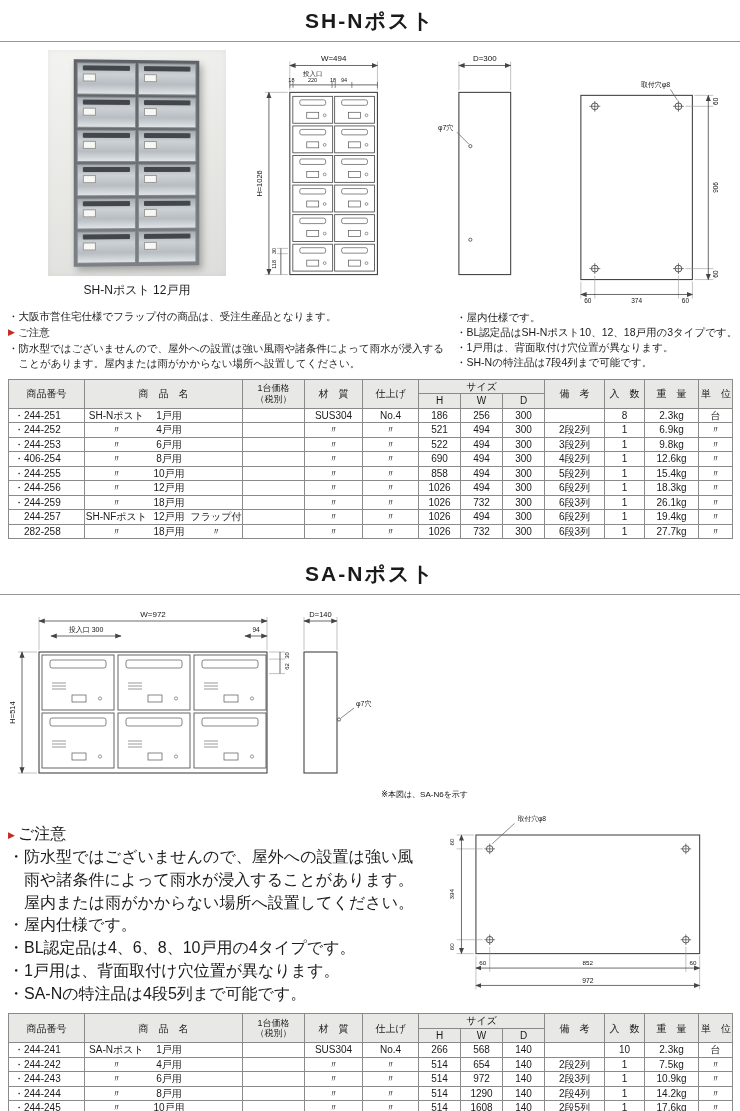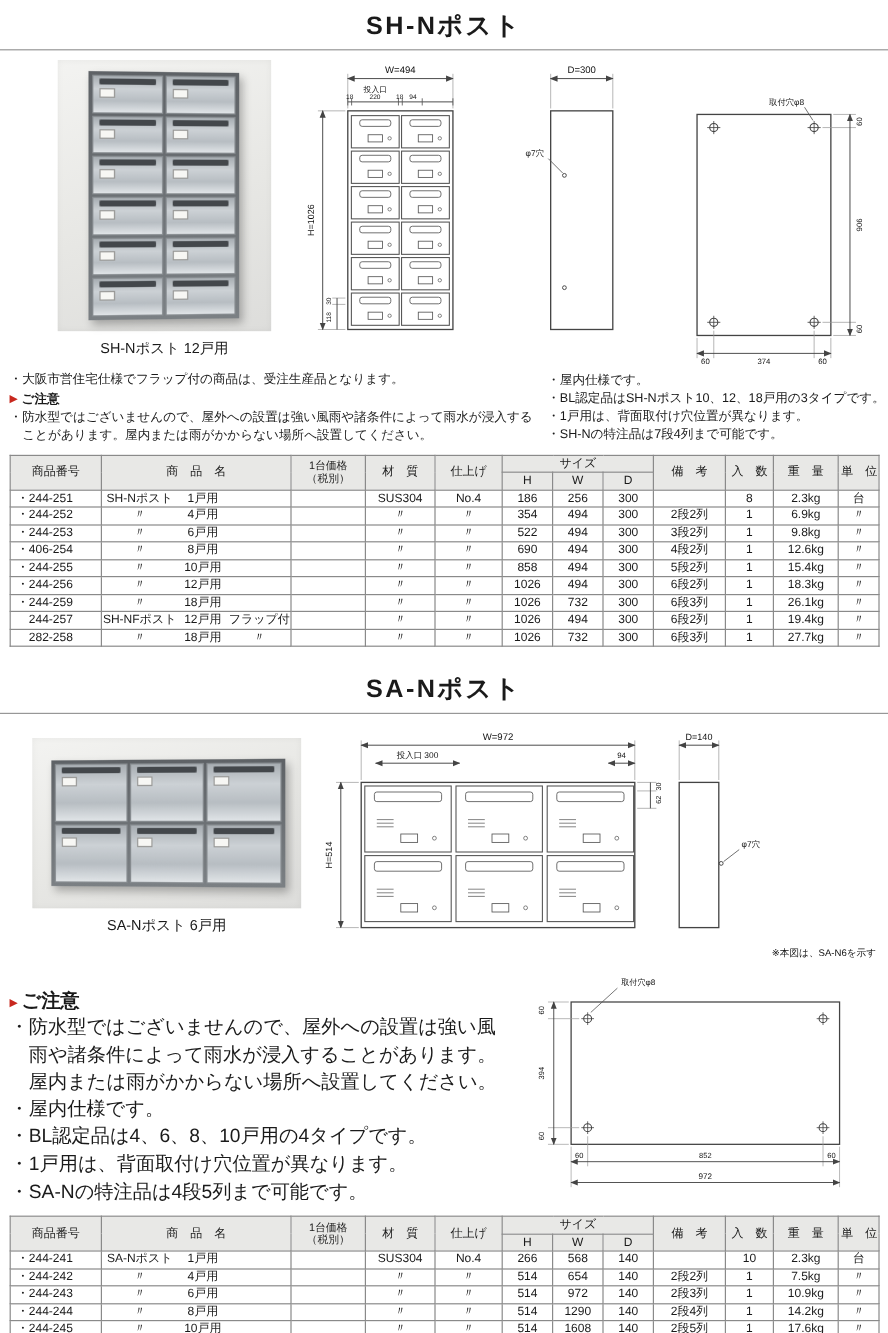--- a/index.html
+++ b/index.html
@@ -42,21 +42,21 @@
   .ldr{stroke:#555;stroke-width:0.7;fill:none}
   .hole{fill:none;stroke:#444;stroke-width:0.8}
 
   
   .notes-row{display:flex;align-items:center;margin-top:4px;font-size:10.5px}
   .notes-left1{margin-left:8px;width:442px}
   .notes-right1{margin-left:6px;flex:1}
   .notes2{margin-left:8px;width:408px;padding-top:14px}
   .note{line-height:1.42}
   .hang{padding-left:1em;text-indent:-1em}
-  .caution{margin:2px 0 1px;font-weight:bold}
+  .caution{margin:2px 0 1px;font-weight:normal}
   .tri{color:#c8281e;font-size:9px;margin-right:3px;vertical-align:1px}
 
   
   table.spec{width:724px;margin:8px 24px 0 8px;border-collapse:collapse;table-layout:fixed;font-size:10px}
   .spec th,.spec td{border:1px solid #8a8a8a;padding:1px 2px;height:13px;text-align:center;overflow:hidden;white-space:nowrap;line-height:1.15}
   .spec thead th{background:#e8e8e6;font-weight:normal}
   .th-price{font-size:9px;line-height:1.05}
   td.c-code{text-align:left;padding-left:5px}
   td.c-name{padding:0}
   .c-name span{display:inline-block;text-align:center}
@@ -288,21 +288,21 @@
           <td class="c-qty">8</td>
           <td class="c-wt">2.3kg</td>
           <td class="c-unit">台</td>
         </tr>
         <tr>
           <td class="c-code">・244-252</td>
           <td class="c-name"><span class="n1">〃</span><span class="n2">4戸用</span><span class="n3"></span></td>
           <td class="c-price"></td>
           <td class="c-mat">〃</td>
           <td class="c-fin">〃</td>
-          <td class="c-num">354</td>
+          <td class="c-num">521</td>
           <td class="c-num">494</td>
           <td class="c-num">300</td>
           <td class="c-rem">2段2列</td>
           <td class="c-qty">1</td>
           <td class="c-wt">6.9kg</td>
           <td class="c-unit">〃</td>
         </tr>
         <tr>
           <td class="c-code">・244-253</td>
           <td class="c-name"><span class="n1">〃</span><span class="n2">6戸用</span><span class="n3"></span></td>
@@ -403,33 +403,20 @@
         </tr>
       </tbody>
   </table>
 
   <div class="sec2">
     <div class="sec-title">SA-Nポスト</div>
     <hr class="rule">
   </div>
 
   <div class="draw-row2">
-    <div class="photo-wrap2">
-      <div class="photo photo2">
-        <div class="sa-unit">
-            <div class="mb-door"></div>
-            <div class="mb-door"></div>
-            <div class="mb-door"></div>
-            <div class="mb-door"></div>
-            <div class="mb-door"></div>
-            <div class="mb-door"></div>
-          </div>
-      </div>
-      <div class="photo-cap">SA-Nポスト 6戸用</div>
-    </div>
 
     <svg class="draw s4" width="470" height="195" viewBox="0 0 470 195">
       <rect class="outline" x="35" y="45" width="228" height="121"></rect>
       <g>
         <use href="#sa-door-sym" x="38" y="48"></use>
           <use href="#sa-door-sym" x="114" y="48"></use>
           <use href="#sa-door-sym" x="190" y="48"></use>
         <use href="#sa-door-sym" x="38" y="106"></use>
           <use href="#sa-door-sym" x="114" y="106"></use>
           <use href="#sa-door-sym" x="190" y="106"></use>

